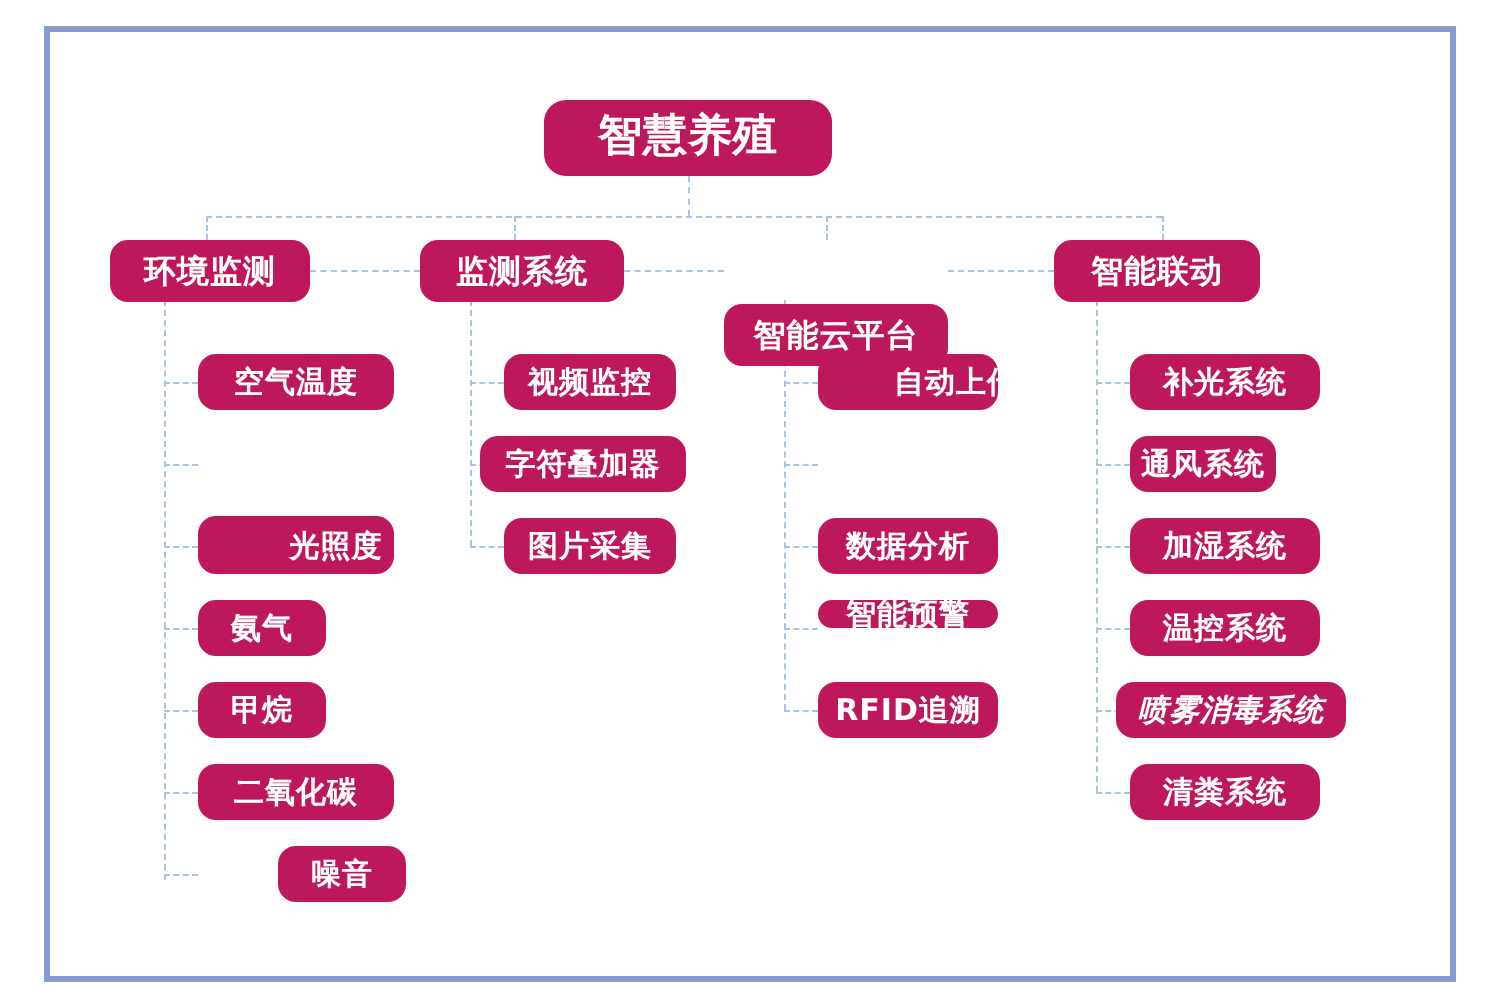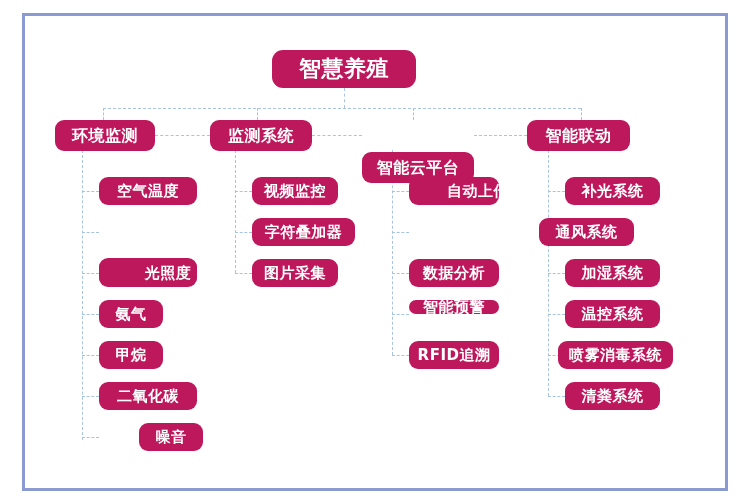--- a/index.html
+++ b/index.html
@@ -120,28 +120,28 @@
 
   <div class="node leaf" style="left:99px; top:177px; width:98px; height:28px;">空气温度</div>
   <div class="node leaf" style="left:99px; top:218px; width:98px; height:28px;margin-top:40px;">空气湿度</div>
   <div class="node leaf" style="left:99px; top:259px; width:98px; height:28px;padding-left:40px;">光照度</div>
   <div class="node leaf" style="left:99px; top:300px; width:64px; height:28px;">氨气</div>
   <div class="node leaf" style="left:99px; top:341px; width:64px; height:28px;">甲烷</div>
   <div class="node leaf" style="left:99px; top:382px; width:98px; height:28px;">二氧化碳</div>
   <div class="node leaf" style="left:99px; top:423px; width:64px; height:28px;margin-left:40px;">噪音</div>
 
   <div class="node leaf" style="left:252px; top:177px; width:86px; height:28px;">视频监控</div>
-  <div class="node leaf" style="left:252px; top:218px; width:103px; height:28px;">字符叠加器</div>
+  <div class="node leaf" style="left:240px; top:218px; width:103px; height:28px;">字符叠加器</div>
   <div class="node leaf" style="left:252px; top:259px; width:86px; height:28px;">图片采集</div>
 
   <div class="node leaf" style="left:409px; top:177px; width:90px; height:28px;padding-left:48px;">自动上传</div>
   <div class="node leaf" style="left:409px; top:259px; width:90px; height:28px;">数据分析</div>
   <div class="node leaf" style="left:409px; top:300px; width:90px; height:14px;">智能预警</div>
   <div class="node leaf" style="left:409px; top:341px; width:90px; height:28px;">RFID追溯</div>
 
   <div class="node leaf" style="left:565px; top:177px; width:95px; height:28px;">补光系统</div>
-  <div class="node leaf" style="left:539px; top:218px; width:95px; height:28px;">通风系统</div>
+  <div class="node leaf" style="left:565px; top:218px; width:73px; height:28px;">通风系统</div>
   <div class="node leaf" style="left:565px; top:259px; width:95px; height:28px;">加湿系统</div>
   <div class="node leaf" style="left:565px; top:300px; width:95px; height:28px;">温控系统</div>
-  <div class="node leaf" style="left:558px; top:341px; width:115px; height:28px;">喷雾消毒系统</div>
+  <div class="node leaf" style="left:558px; top:341px; width:115px; height:28px;font-style:italic;">喷雾消毒系统</div>
   <div class="node leaf" style="left:565px; top:382px; width:95px; height:28px;">清粪系统</div>
 
 </div>
 
 </body></html>

